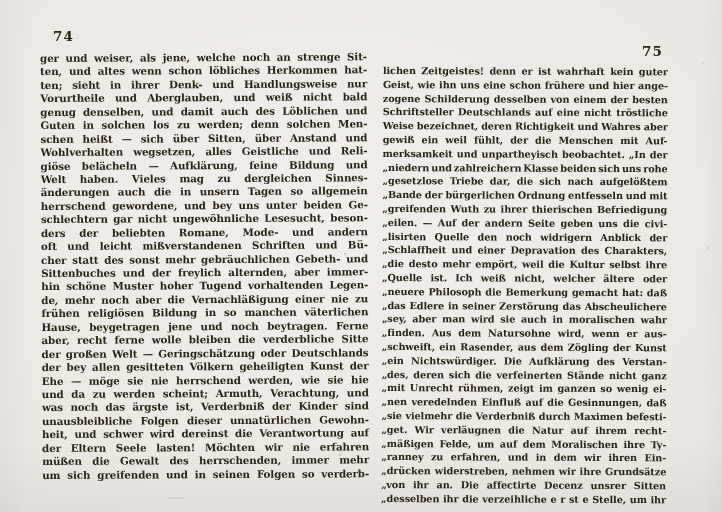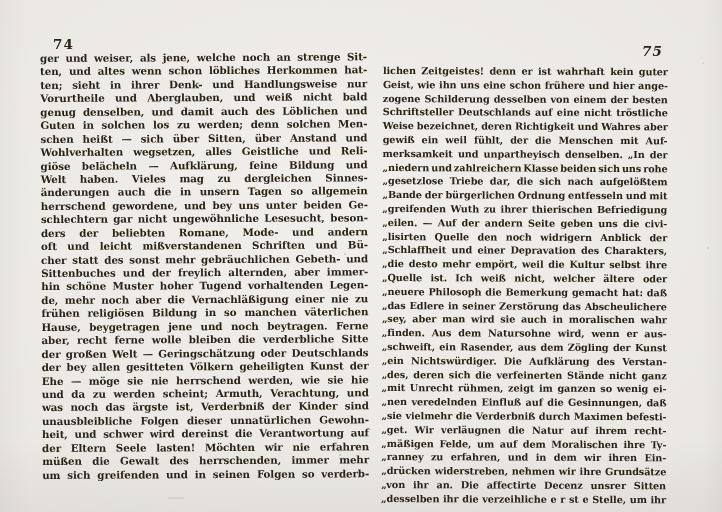--- a/index.html
+++ b/index.html
@@ -18,22 +18,22 @@
       var(--paper);
     font-family:"DejaVu Serif","Liberation Serif",serif;
     color:var(--ink);
   }
   .page-number{
     position:absolute;
     font-size:13.5px;
     font-weight:bold;
     letter-spacing:1px;
   }
-  #left-page-number{left:53px;top:36px;}
-  #right-page-number{left:642px;top:43px;font-style:italic;}
+  #left-page-number{left:53px;top:28px;}
+  #right-page-number{left:642px;top:43px;}
   .text-block{
     position:absolute;
     font-weight:bold;
   }
   #left-text{
     left:40px;top:52px;width:327px;
     font-size:10.3px;
     transform:rotate(-0.3deg);
     transform-origin:top left;
   }
@@ -443,21 +443,21 @@
         <span>der</span>
         <span>die</span>
         <span>Menschen</span>
         <span>mit</span>
         <span>Auf-</span>
       </div>
       <div class="line">
         <span>merksamkeit</span>
         <span>und</span>
         <span>unpartheyisch</span>
-        <span>denselben.</span>
+        <span>beobachtet.</span>
         <span>„In</span>
         <span>der</span>
       </div>
       <div class="line">
         <span>„niedern</span>
         <span>und</span>
         <span>zahlreichern</span>
         <span>Klasse</span>
         <span>beiden</span>
         <span>sich</span>

